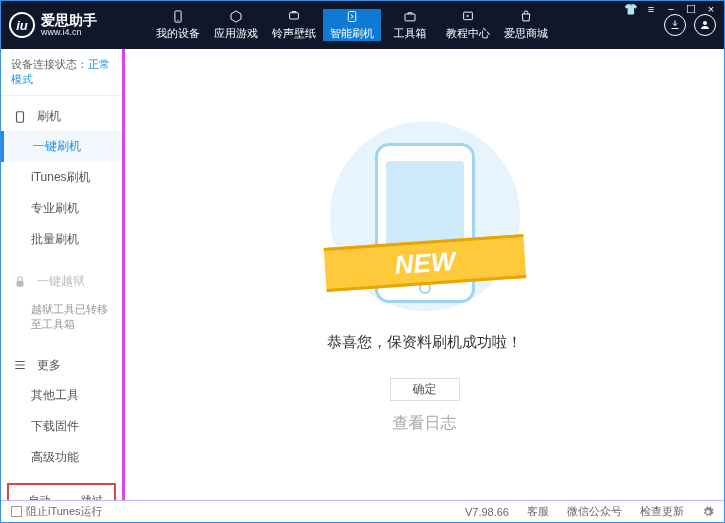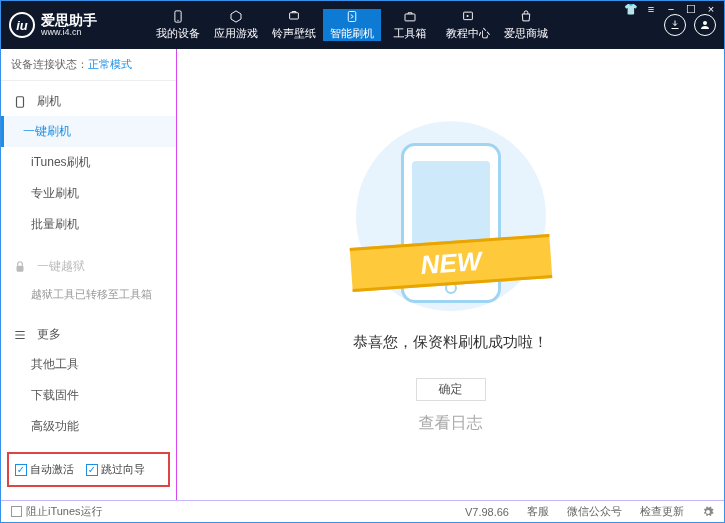--- a/index.html
+++ b/index.html
@@ -11,28 +11,28 @@
 .brand-url{font-size:9px;opacity:.9;line-height:1.2}
 .nav{display:flex;height:32px}
 .nav-item{width:58px;display:flex;flex-direction:column;align-items:center;justify-content:center;gap:2px;cursor:pointer;font-size:11px}
 .nav-item.active{background:#0d7ad4}
 .nav-icon{width:18px;height:18px;fill:#fff}
 .header-right{margin-left:auto;display:flex;align-items:center;gap:8px}
 .win-controls{position:absolute;top:2px;right:6px;display:flex;gap:4px;color:#fff;font-size:11px}
 .win-btn{width:16px;height:14px;display:flex;align-items:center;justify-content:center;cursor:pointer}
 .circle-btn{width:22px;height:22px;border:1.5px solid #fff;border-radius:50%;display:flex;align-items:center;justify-content:center;cursor:pointer}
 .body-area{display:flex;height:calc(100% - 48px - 22px)}
-.sidebar{width:176px;border-right:1px solid #d946ef;display:flex;flex-direction:column;font-size:12px;overflow:hidden}
+.sidebar{width:124px;border-right:3px solid #d946ef;display:flex;flex-direction:column;font-size:12px;overflow:hidden}
 .conn-status{padding:8px 10px;font-size:11px;color:#666;border-bottom:1px solid #eee}
 .conn-status .mode{color:#1b8fe6}
 .side-sec{padding:6px 0}
 .side-header{display:flex;align-items:center;gap:10px;padding:6px 12px;color:#555}
 .side-header.locked{color:#bbb}
 .side-item{padding:7px 12px 7px 30px;color:#555;cursor:pointer}
-.side-item.active{color:#1b8fe6;border-left:3px solid #1b8fe6;background:#f2f8fe;padding-left:19px}
+.side-item.active{color:#1b8fe6;border-left:3px solid #1b8fe6;background:#f2f8fe;padding-left:29px}
 .side-note{padding:6px 12px 6px 30px;color:#999;font-size:11px;line-height:1.4}
 .side-icon{width:14px;height:14px;fill:currentColor}
 .checkbox-row{border:2px solid #d44;margin:4px 6px;padding:8px 6px;display:flex;gap:12px;align-items:center}
 .cb{display:flex;align-items:center;gap:3px;font-size:11px;color:#444}
 .cb-box{width:12px;height:12px;border:1px solid #1b8fe6;display:inline-flex;align-items:center;justify-content:center;color:#1b8fe6;font-size:10px;line-height:1}
 .main{flex:1;display:flex;flex-direction:column;align-items:center;justify-content:center;position:relative}
 .illus{width:160px;height:190px;position:relative;margin-top:10px}
 .phone{position:absolute;left:50%;top:18px;transform:translateX(-50%);width:100px;height:160px;background:#fff;border:3px solid #9fd4f2;border-radius:14px}
 .phone-screen{position:absolute;top:15px;left:8px;right:8px;bottom:20px;background:#cde9fa;border-radius:4px}
 .phone-btn{position:absolute;bottom:6px;left:50%;transform:translateX(-50%);width:12px;height:12px;border:2px solid #9fd4f2;border-radius:50%}

